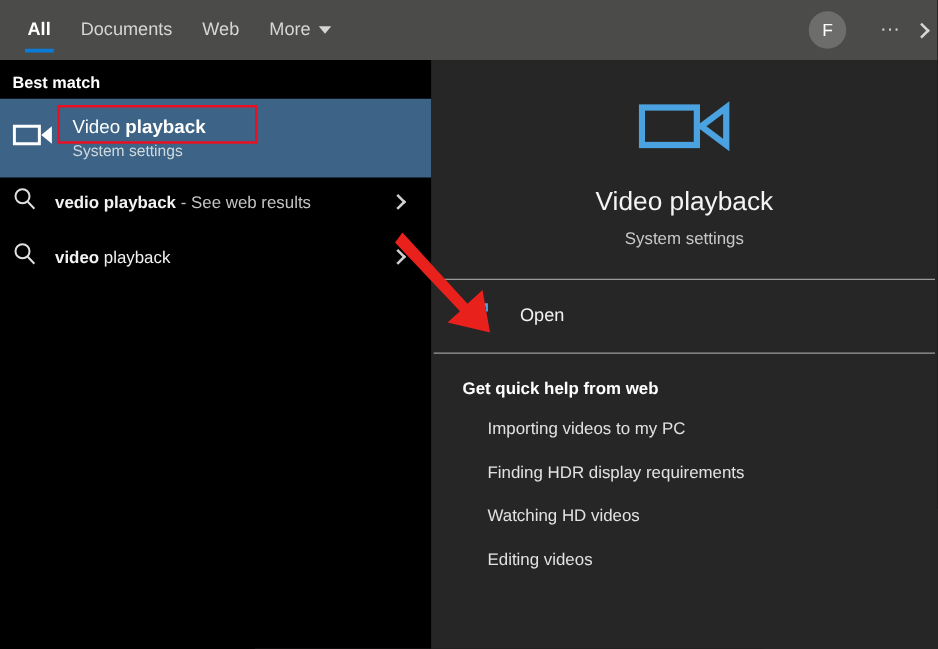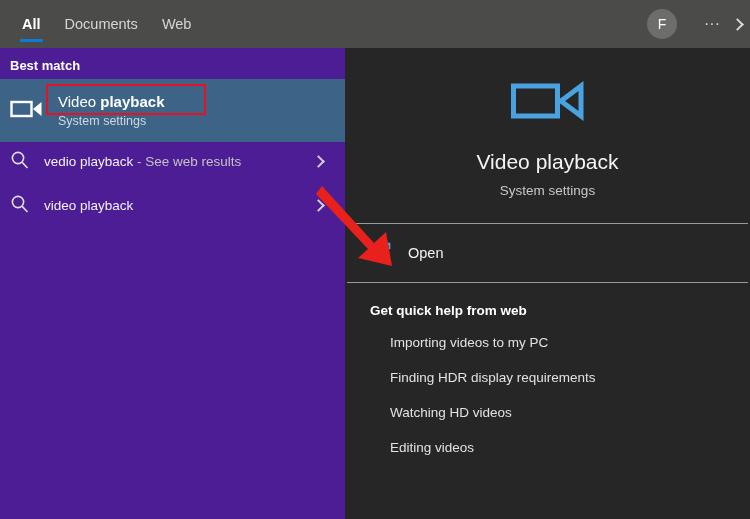--- a/index.html
+++ b/index.html
@@ -49,21 +49,21 @@
   }
   .chev-right {
     width:9px; height:9px; border-top:2px solid #d6d6d6;
     border-right:2px solid #d6d6d6; transform:rotate(45deg);
     margin-right:4px;
   }
 
   
   .left-col {
     position:absolute; left:0; top:48px; width:345px; height:471px;
-    background:#4c1d95;
+    background:#000000;
   }
   .section-head {
     color:#ffffff; font-size:13px; font-weight:bold;
     padding:10px 0 6px 10px;
   }
   .best-match {
     position:relative; height:63px; background:#3d6486;
     display:flex; align-items:center; padding-left:10px;
   }
   .cam-icon-sm { width:34px; flex:0 0 34px; margin-right:10px; }
@@ -74,40 +74,40 @@
   .redbox {
     position:absolute; left:46px; top:5px; width:160px; height:31px;
     border:2px solid #e81123; pointer-events:none;
   }
   .web-row {
     position:relative; height:39px; display:flex; align-items:center;
     padding-left:10px;
   }
   .mag { width:28px; flex:0 0 28px; margin-right:6px; }
   .web-label { color:#f2f2f2; font-size:13.5px; }
-  .web-label b { font-weight:normal;text-align:right; }
+  .web-label b { font-weight:bold;text-align:right; }
   .web-label .sub { color:#c3c3c3; font-weight:normal;text-align:center; }
   .row-chev {
     position:absolute; right:22px; top:50%; margin-top:-5px;
     width:9px; height:9px; border-top:2px solid #d0d0d0;
     border-right:2px solid #d0d0d0; transform:rotate(45deg);
   }
 
   
   .right-panel {
     position:absolute; left:345px; top:48px; width:405px; height:471px;
     background:#262626;
   }
   .preview { padding-top:28px; text-align:center; }
   .preview .big-icon { display:flex; justify-content:center; margin-bottom:24px; }
   .preview .p-title { color:#f4f4f4; font-size:21px; margin-bottom:9px; }
   .preview .p-sub { color:#c8c8c8; font-size:13.5px; }
   .divider { height:1px; background:#9a9a9a; margin:0 2px; }
   .open-row {
-    height:58px; display:flex; align-items:center; padding-left:27px; gap:16px;
+    height:58px; display:flex; align-items:center; padding-left:27px; gap:24px;
   }
   .open-label { color:#f2f2f2; font-size:14.5px; }
   .help-list { padding:20px 0 0 25px; }
   .help-head { color:#ffffff; font-size:13.5px; font-weight:bold; padding-bottom:7px; }
   .help-item { color:#e2e2e2; font-size:13.5px; padding:10px 0;margin-left:20px; }
 
   
   .arrow-overlay {
     position:absolute; left:0; top:0; width:750px; height:519px;
     pointer-events:none;
@@ -122,20 +122,24 @@
     <div class="tabs">
       <div class="tab active">
         <span>All</span>
         <span class="underline"></span>
       </div>
       <div class="tab">
         <span>Documents</span>
       </div>
       <div class="tab">
         <span>Web</span>
+      </div>
+      <div class="tab">
+        <span>More</span>
+        <span class="caret"></span>
       </div>
     </div>
 
     <div class="header-right">
       <div class="avatar">
         <span>F</span>
       </div>
       <div class="hdr-btn">
         <span>···</span>
       </div>

